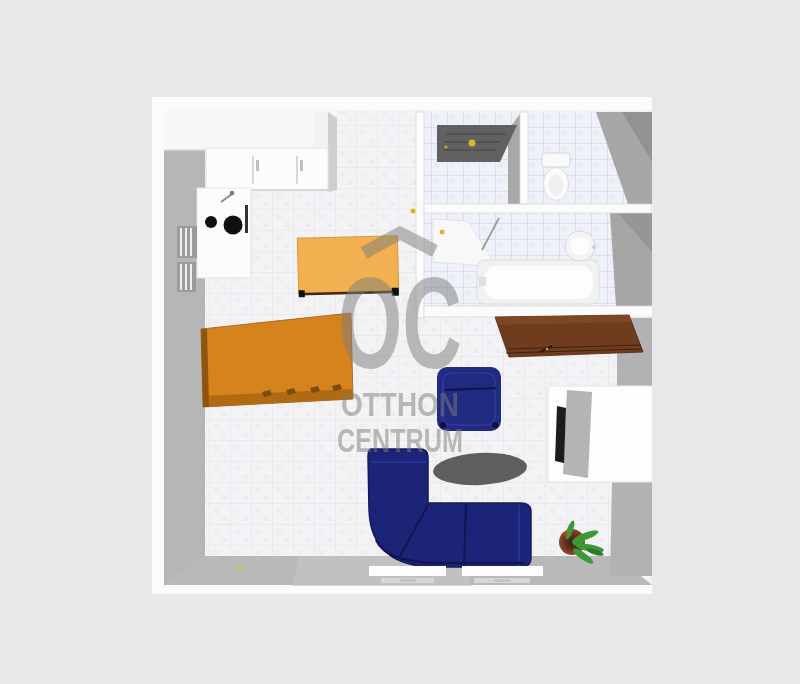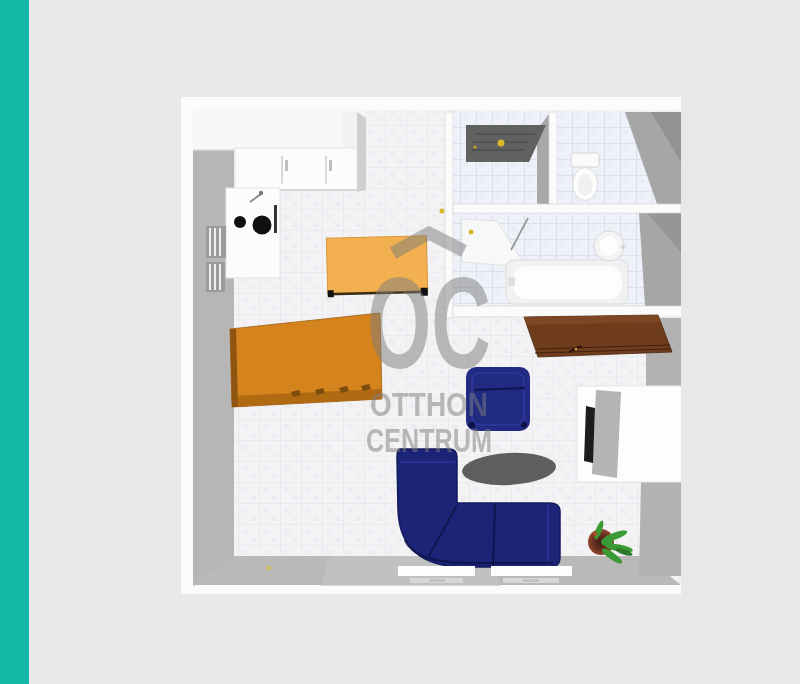--- a/index.html
+++ b/index.html
@@ -1,17 +1,17 @@
 <!DOCTYPE html>
 <html><head>
 <meta charset="utf-8">
 <style>
   html,body{margin:0;padding:0;background:#e8e8e8;}
   #stage{position:relative;width:652px;height:684px;background:#14b8a6;overflow:hidden;
-         font-family:"Liberation Sans", sans-serif;padding-left:29px;}
+         font-family:"Liberation Sans", sans-serif;}
   svg{display:block;}
   text{font-family:"Liberation Sans", sans-serif;}
 </style>
 </head>
 <body>
 
 <div id="stage">
 <svg width="800" height="684" viewBox="0 0 800 684">
   <defs>
     <pattern id="livingTile" width="21" height="21" patternUnits="userSpaceOnUse">

